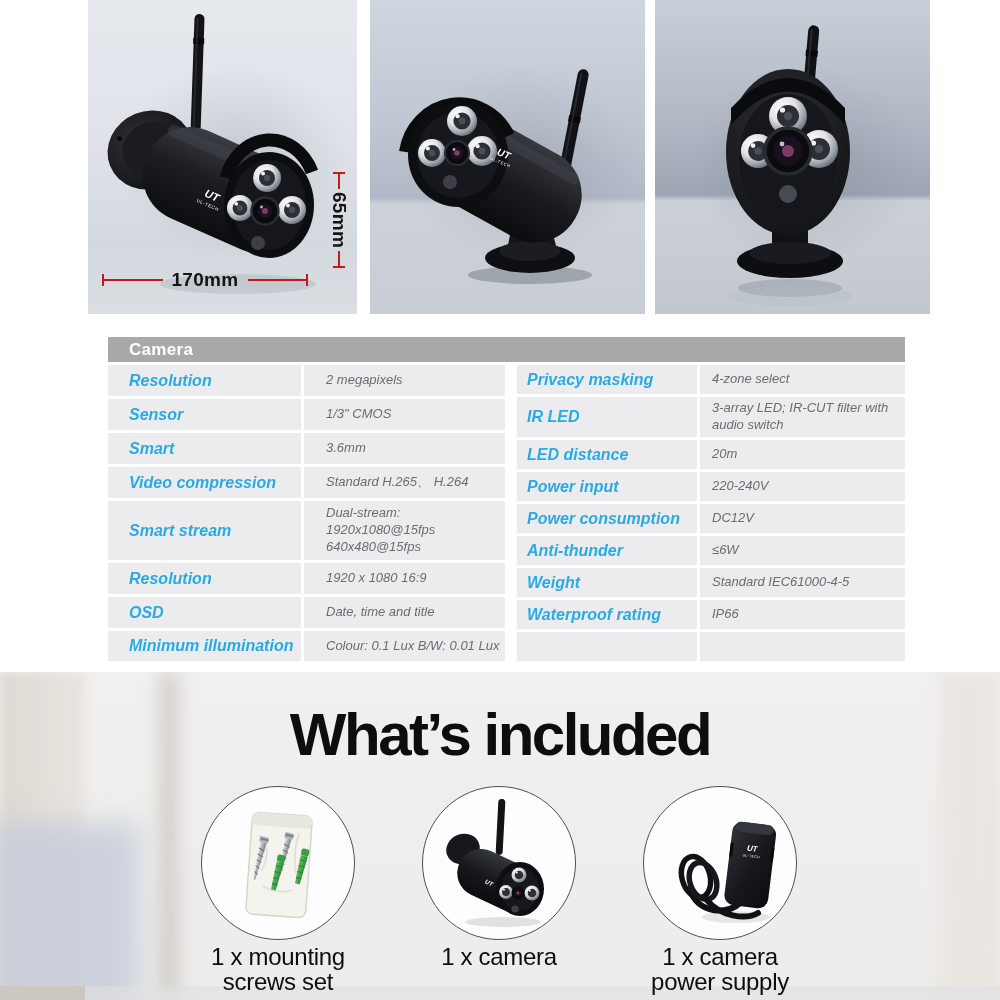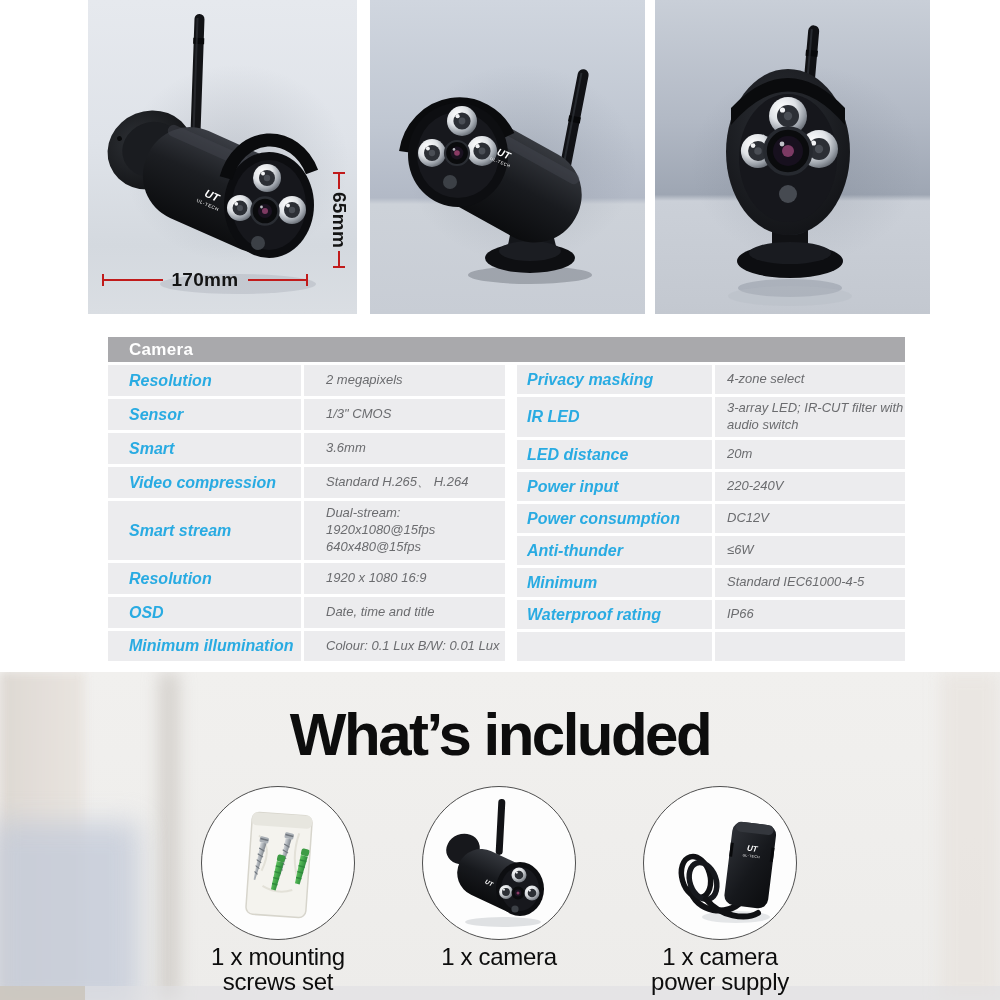--- a/index.html
+++ b/index.html
@@ -44,21 +44,21 @@
   .spec{position:absolute;left:108px;top:337px;width:797px;}
   .spec-header{height:25px;background:var(--header-bg);display:flex;align-items:center;
     padding-left:21px;color:#fff;font-size:17px;font-weight:bold;margin-bottom:3px;letter-spacing:.3px;}
   .cols{display:flex;gap:12px;}
   .col{display:flex;flex-direction:column;gap:3px;font-style:italic;}
   .col.left{width:397px;}
   .col.right{width:388px;}
   .row{display:flex;gap:3px;}
   .cell{background:var(--row-bg);display:flex;align-items:center;}
   .cell.lab{width:193px;}
-  .col.right .cell.lab{width:195px;}
+  .col.right .cell.lab{width:180px;}
   .cell.val{flex:1;}
   .lab span{padding-left:21px;font-size:16px;font-weight:bold;color:var(--accent);}
   .col.right .lab span{padding-left:10px;}
   .val span{padding-left:22px;font-size:13px;color:var(--value-text);line-height:1.3;white-space:pre-line;}
   .col.right .val span{padding-left:12px;}
 
   
   .included{position:absolute;left:0;top:672px;width:1000px;height:328px;overflow:hidden;
     background:linear-gradient(180deg,#f1f0ee,#edecea);padding-left:44px;}
   .bg-left{position:absolute;left:0;top:0;width:85px;height:100%;
@@ -399,21 +399,21 @@
       <div class="row" style="height:29px">
           <div class="cell lab">
             <span>Anti-thunder</span>
           </div>
           <div class="cell val">
             <span>≤6W</span>
           </div>
         </div>
       <div class="row" style="height:29px">
           <div class="cell lab">
-            <span>Minimum</span>
+            <span>Weight</span>
           </div>
           <div class="cell val">
             <span>Standard IEC61000-4-5</span>
           </div>
         </div>
       <div class="row" style="height:29px">
           <div class="cell lab">
             <span>Waterproof rating</span>
           </div>
           <div class="cell val">

